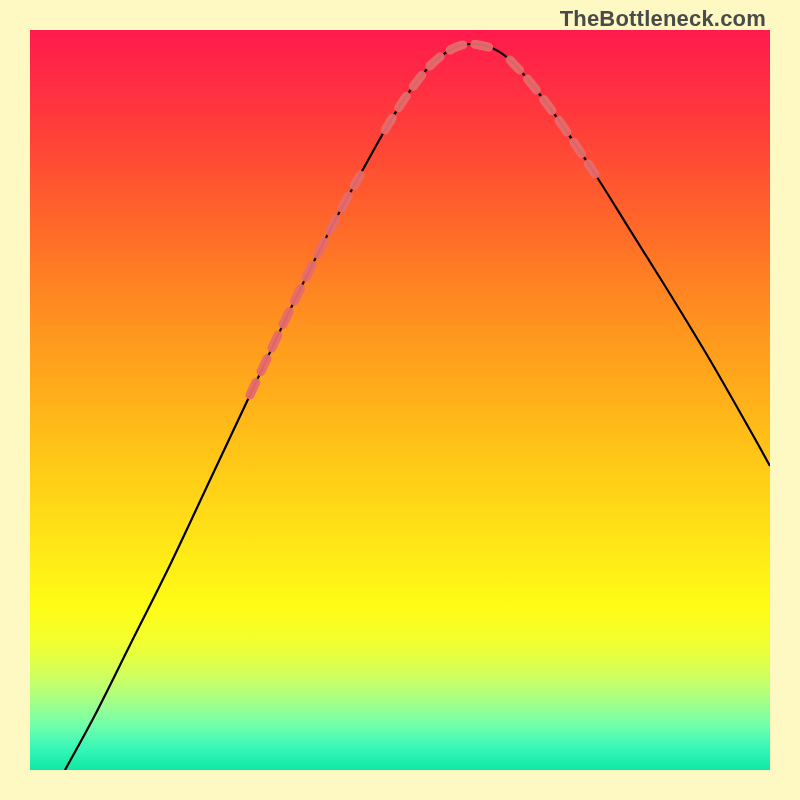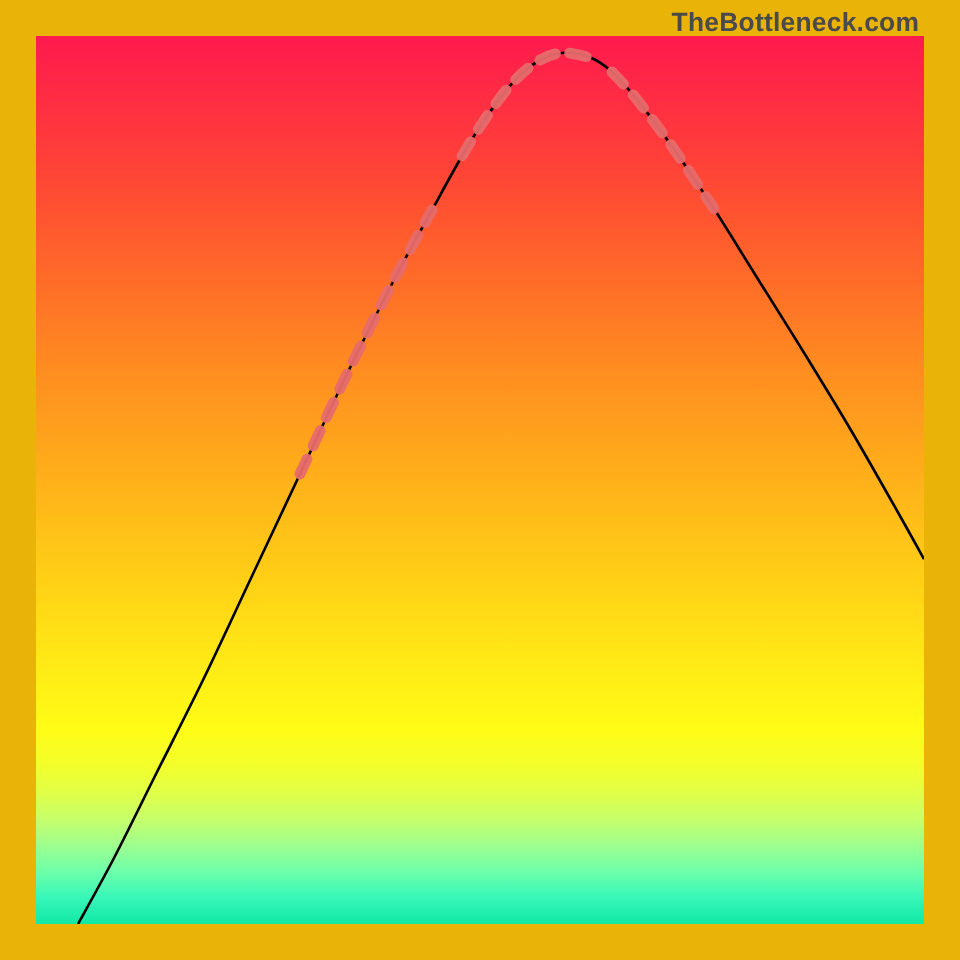--- a/index.html
+++ b/index.html
@@ -8,21 +8,21 @@
     background: #000;
     width: 800px;
     height: 800px;
     overflow: hidden;
     font-family: Arial, Helvetica, sans-serif;
   }
   .frame {
     position: relative;
     width: 800px;
     height: 800px;
-    background: #eab308;
+    background: #fef9c3;
   }
   .plot-area {
     position: absolute;
     left: 30px;
     top: 30px;
     width: 740px;
     height: 740px;
     overflow: hidden;
   }
   .gradient {

